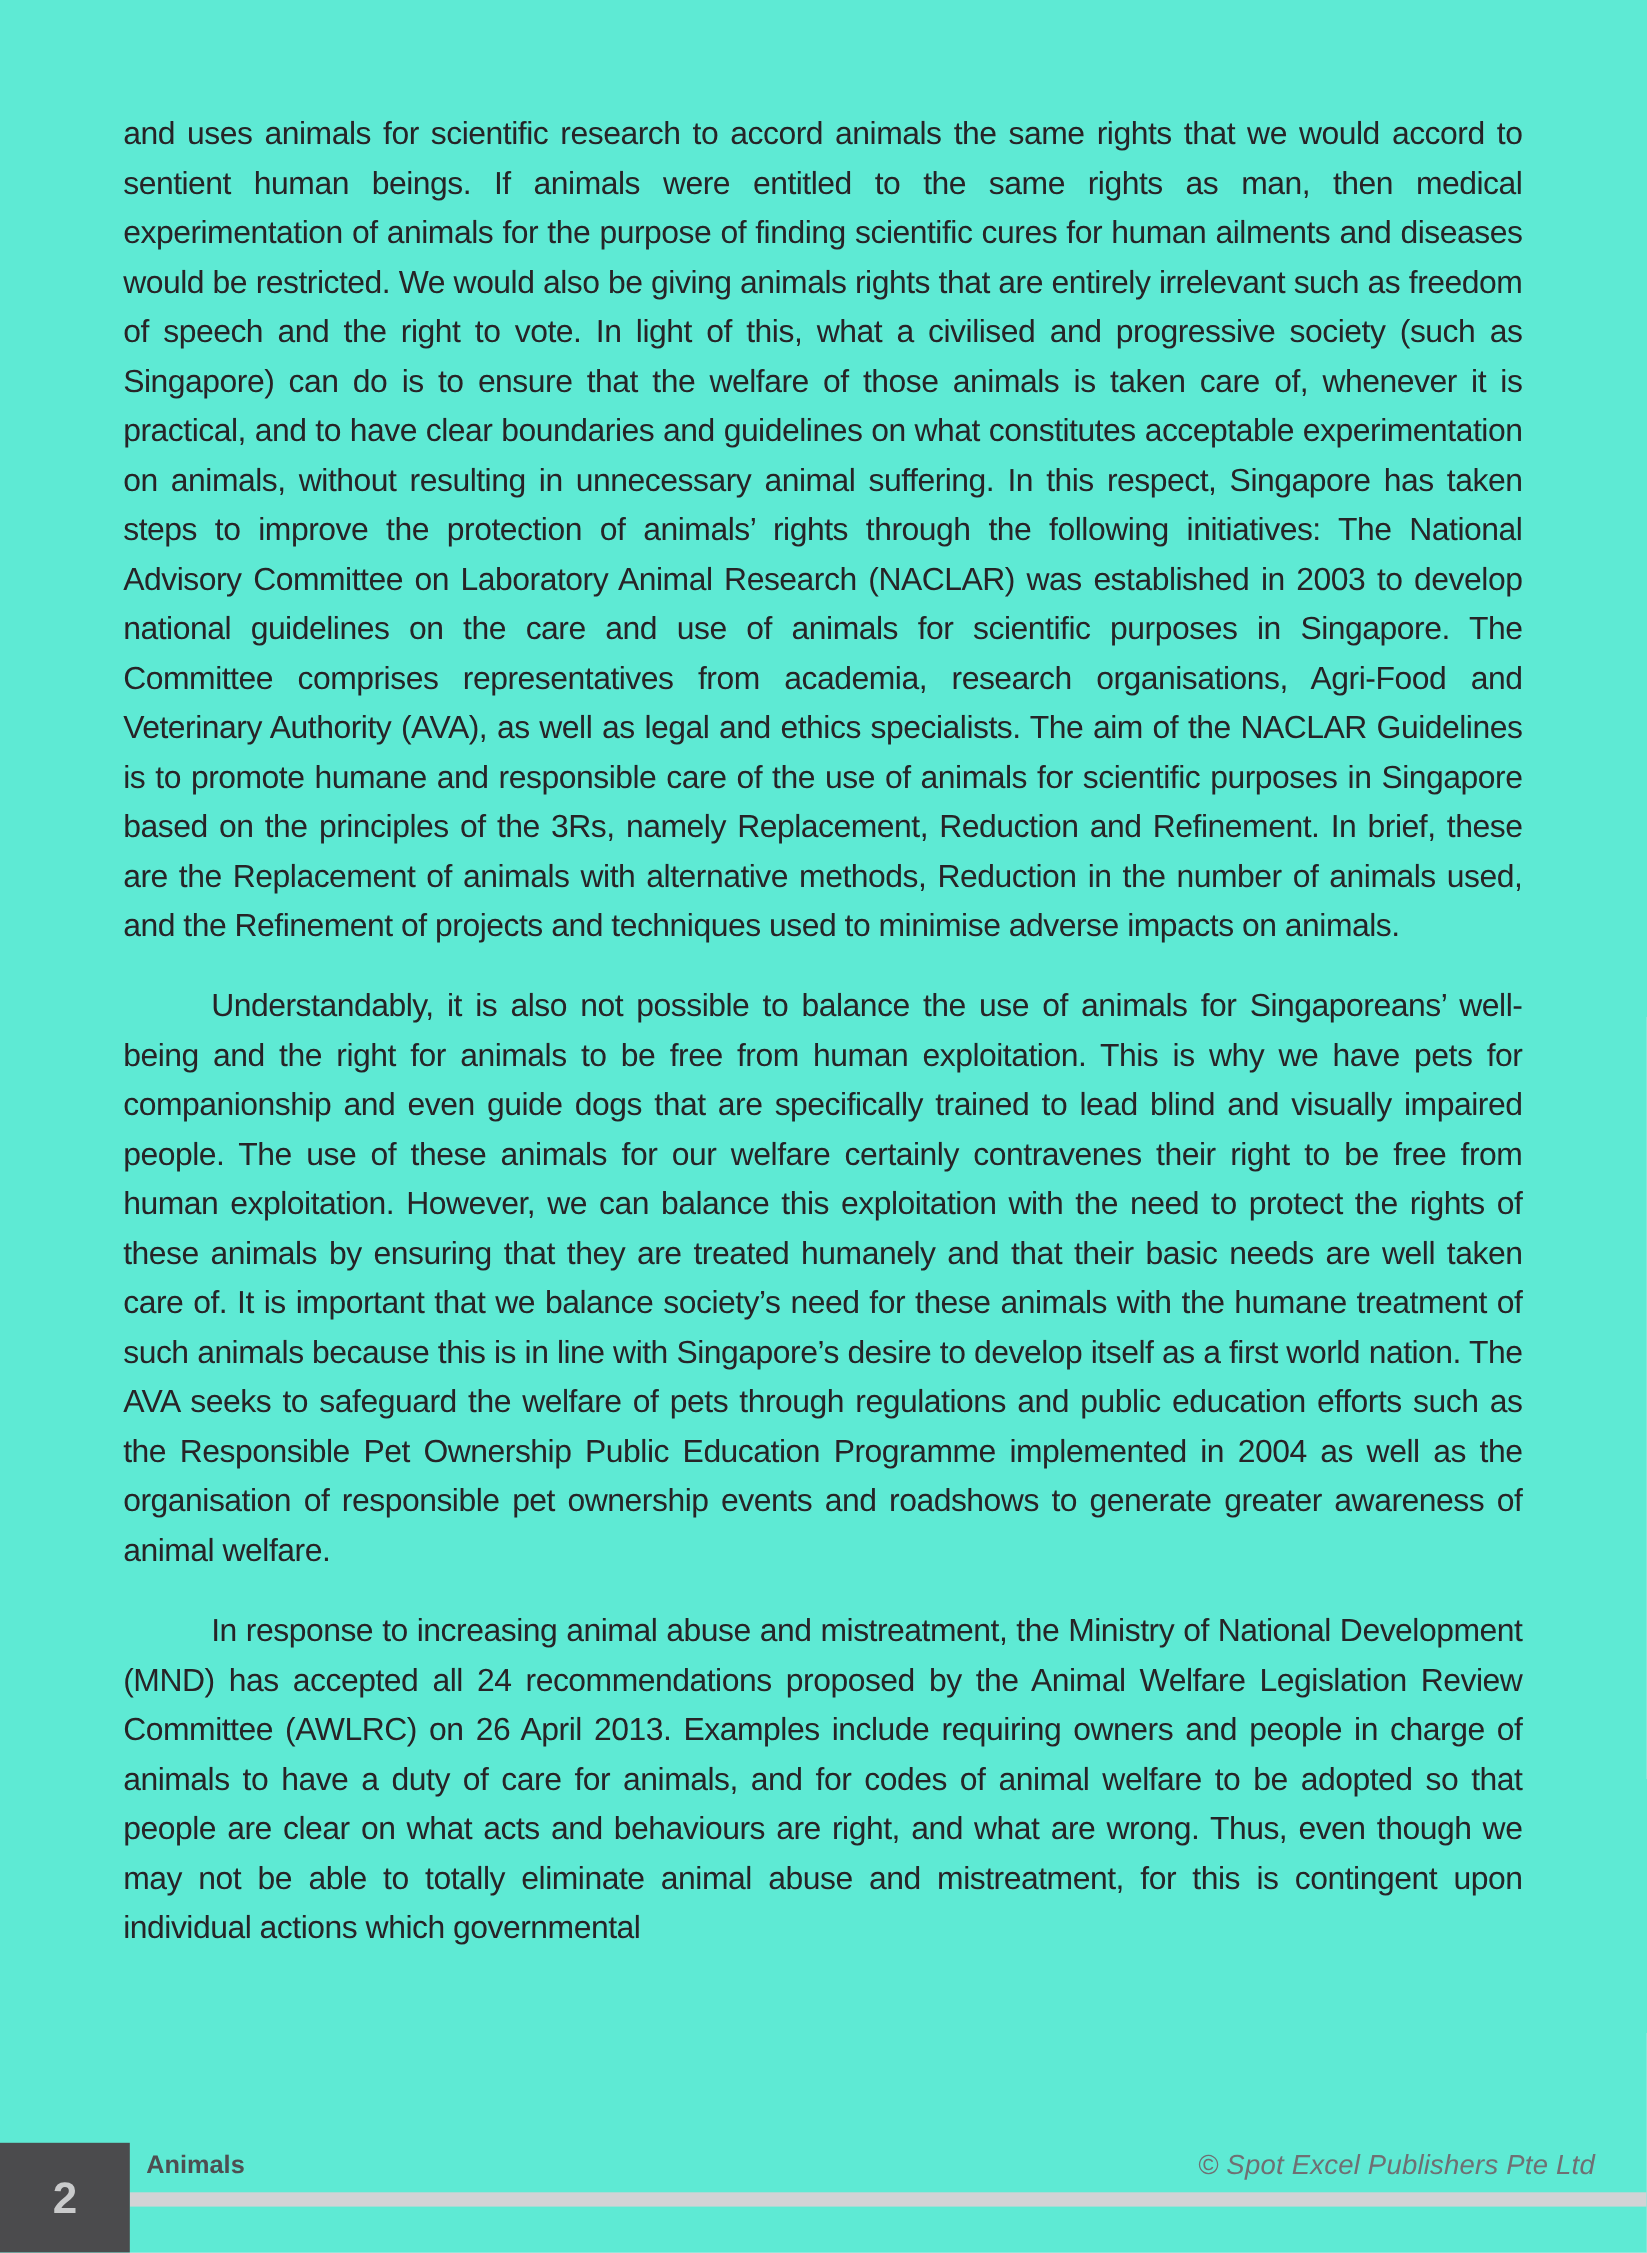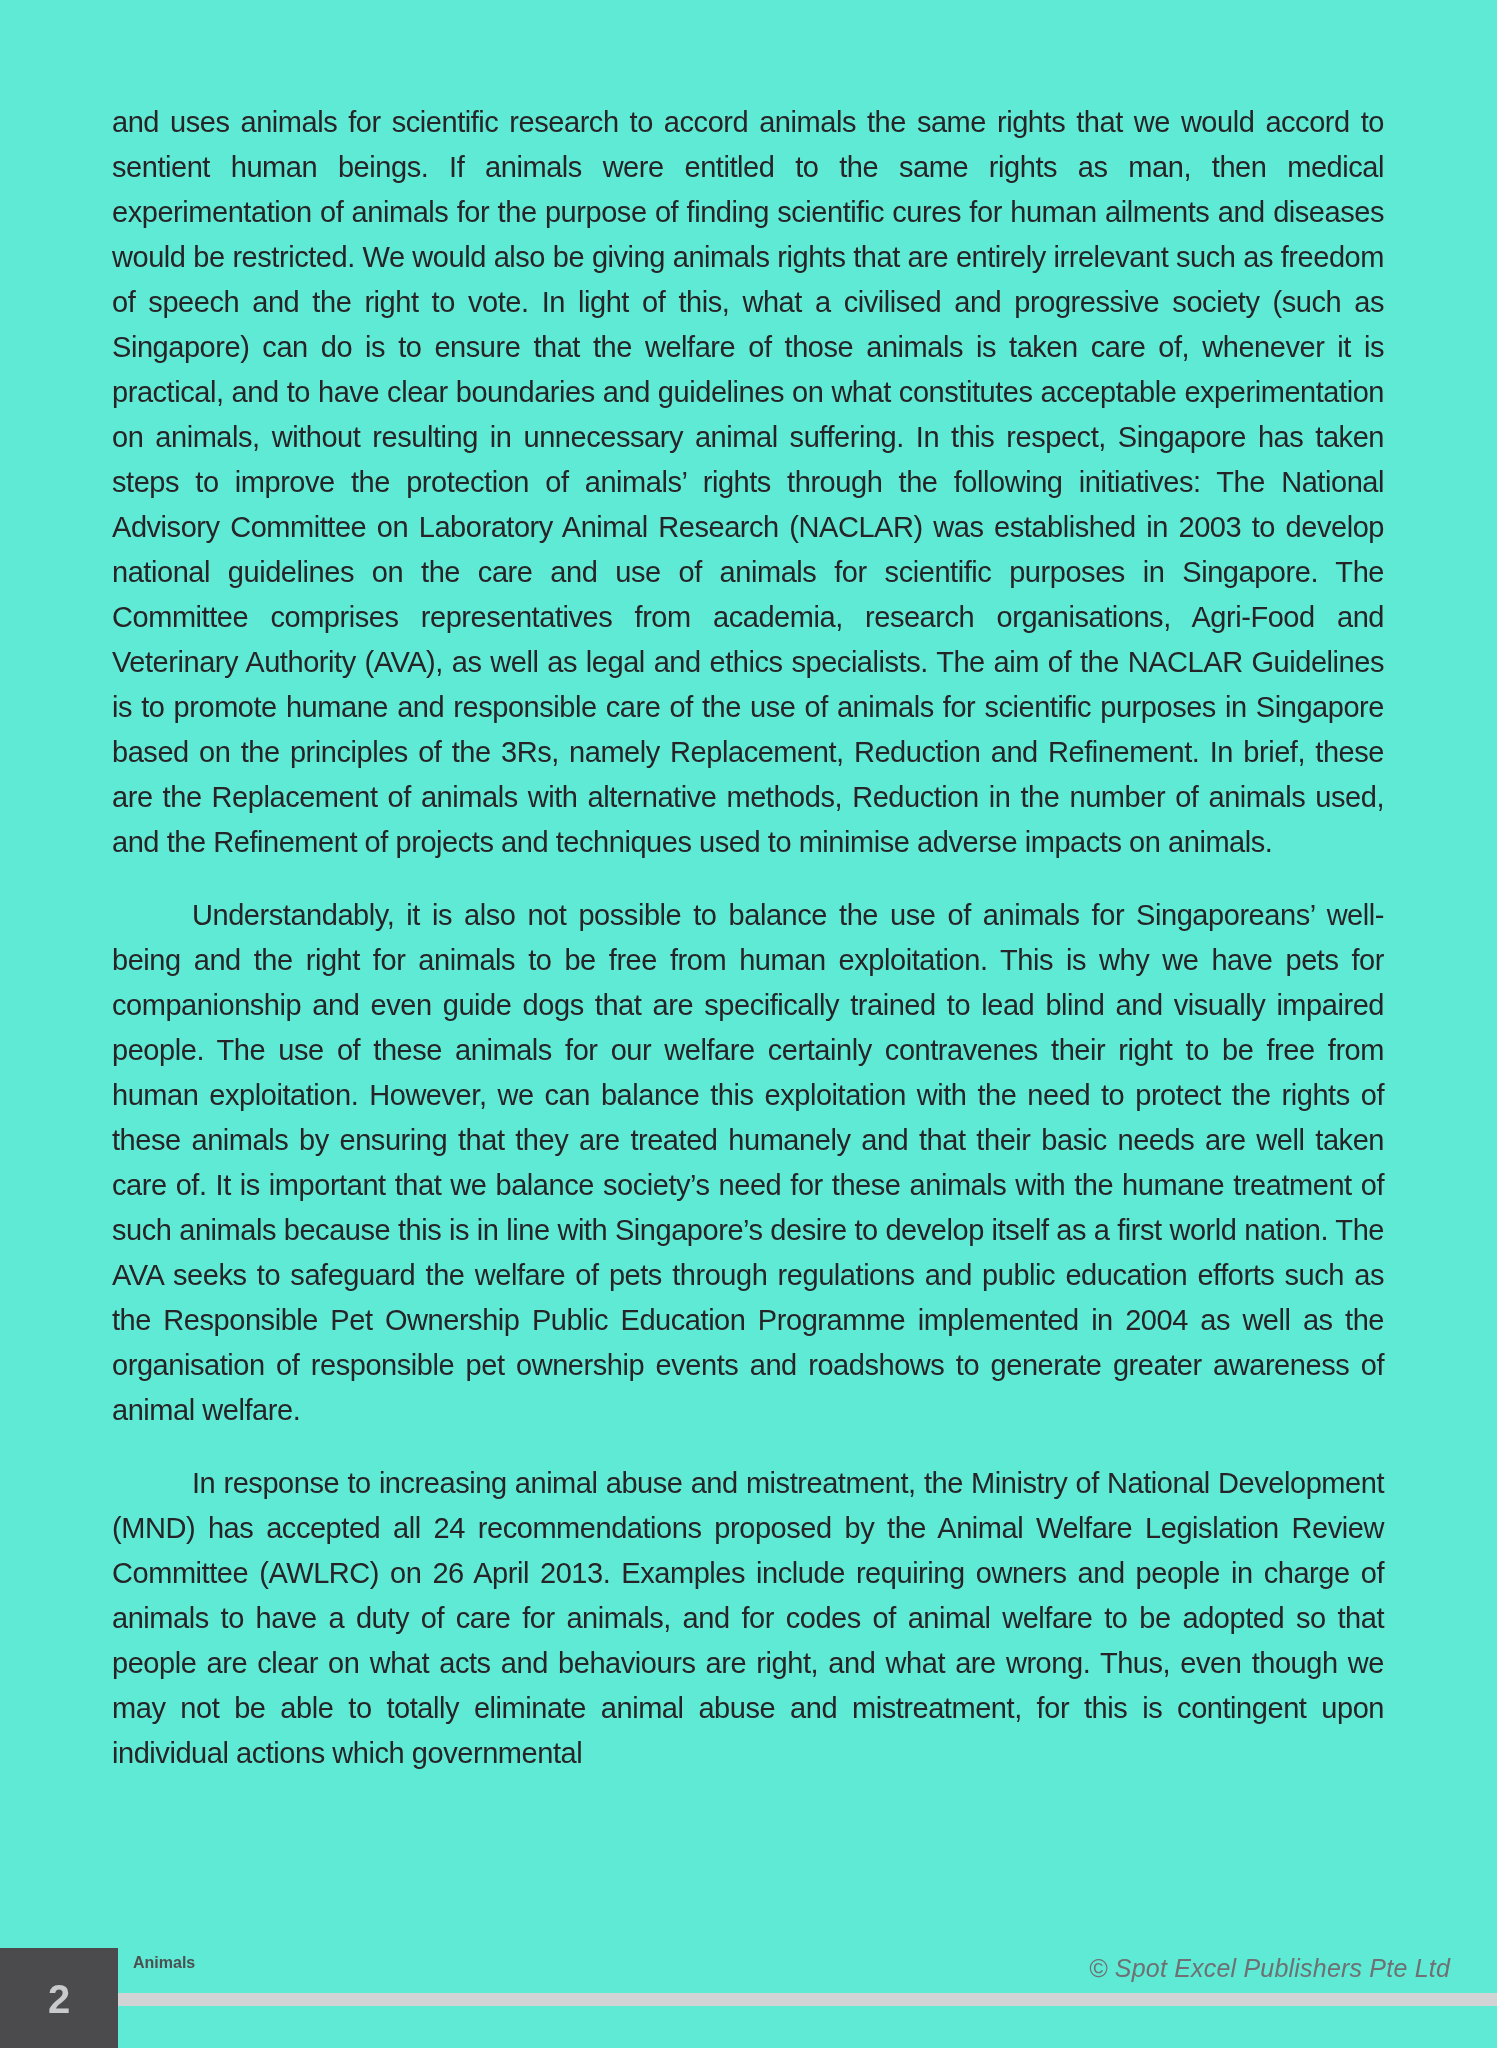--- a/index.html
+++ b/index.html
@@ -30,21 +30,21 @@
   .passage p {
     margin: 0 0 28px 0;
   }
   .passage p.indent {
     text-indent: 80px;
   }
   .footer-topic {
     position: absolute;
     left: 133px;
     top: 1954px;
-    font-size: 16px;
+    font-size: 23px;
     font-weight: 700;
     color: #4e4f51;
     letter-spacing: 0px;
   }
   .footer-copyright {
     position: absolute;
     right: 95px;
     top: 1954px;
     font-size: 25px;
     font-weight: 400;

